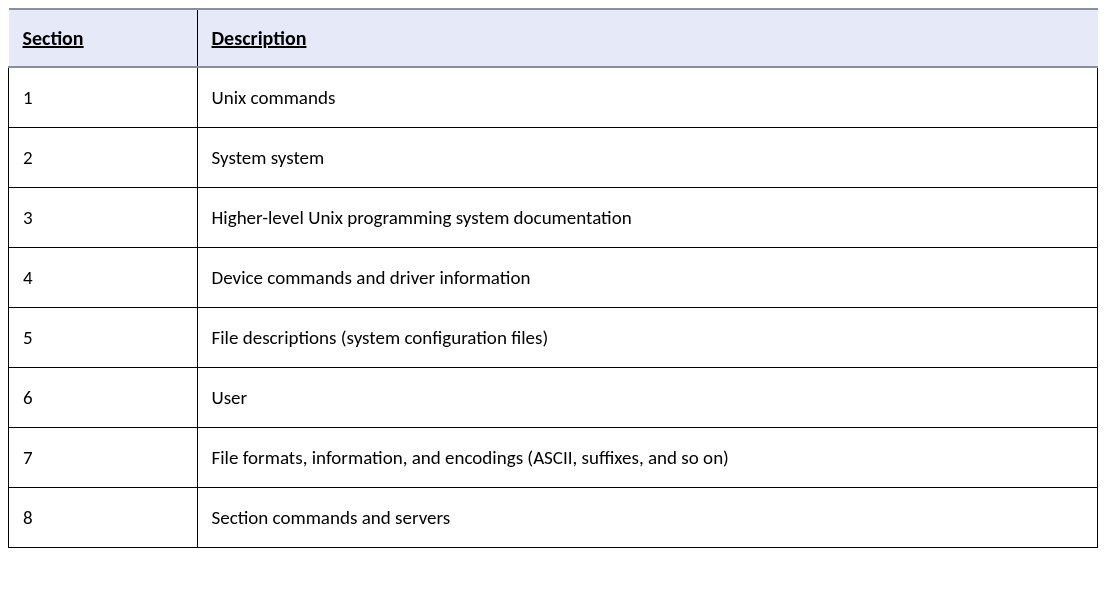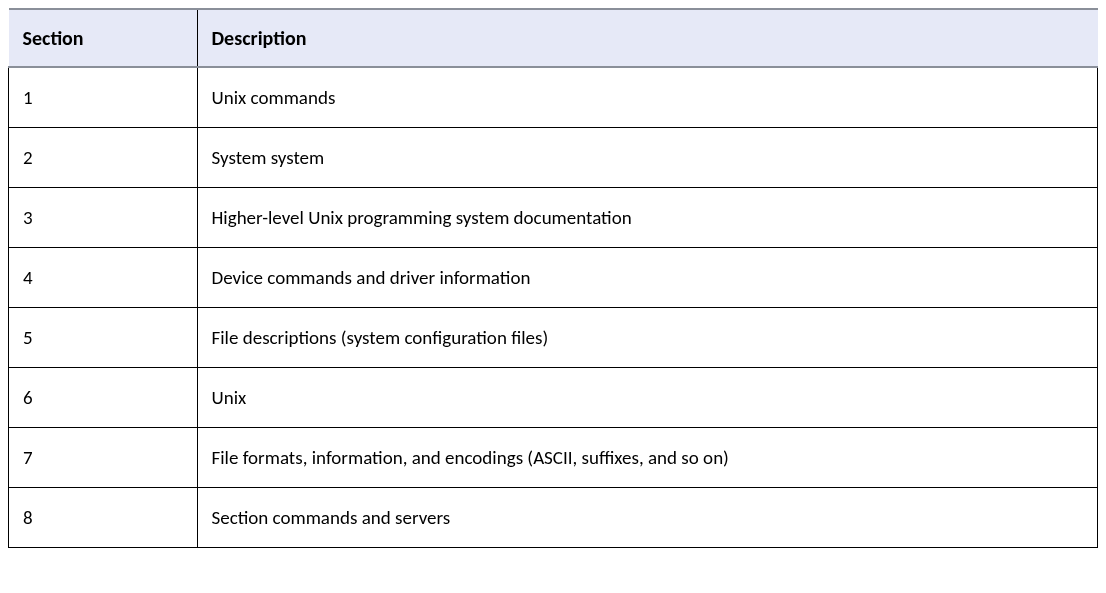--- a/index.html
+++ b/index.html
@@ -18,20 +18,21 @@
     }
     thead th {
       background: #e6e9f7;
       text-align: left;
       font-weight: 700;
       font-size: 20px;
       color: #000;
       padding: 16px 14px;
       border-top: 2px solid #8a8f99;
       border-bottom: 2px solid #8a8f99;
+      text-decoration: underline;
     }
     thead th.col-section {
       width: 160px;
       border-left: none;
       border-right: 1px solid #000;
     }
     thead th.col-description {
       border-left: none;
       border-right: none;
     }
@@ -81,21 +82,21 @@
       <tr>
         <td class="col-section">4</td>
         <td class="col-description">Device commands and driver information</td>
       </tr>
       <tr>
         <td class="col-section">5</td>
         <td class="col-description">File descriptions (system configuration files)</td>
       </tr>
       <tr>
         <td class="col-section">6</td>
-        <td class="col-description">Unix</td>
+        <td class="col-description">User</td>
       </tr>
       <tr>
         <td class="col-section">7</td>
         <td class="col-description">File formats, information, and encodings (ASCII, suffixes, and so on)</td>
       </tr>
       <tr>
         <td class="col-section">8</td>
         <td class="col-description">Section commands and servers</td>
       </tr>
     </tbody>

